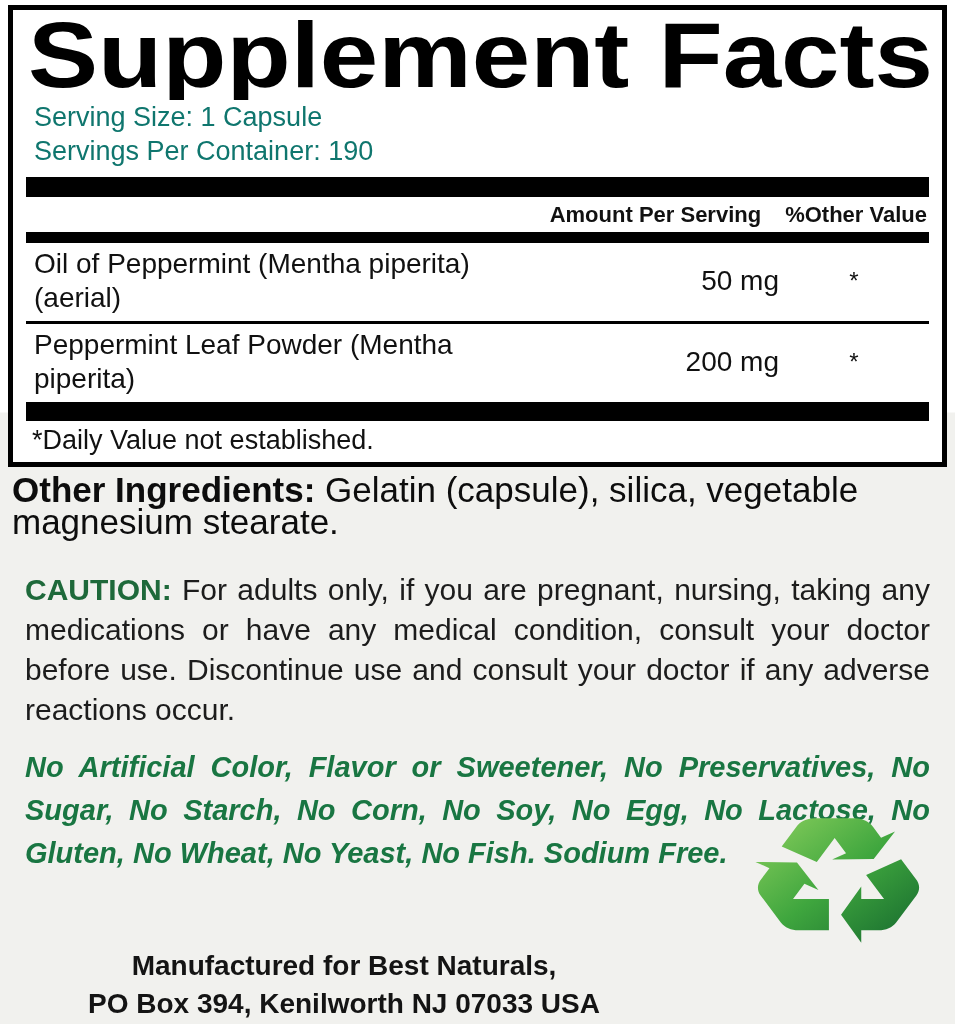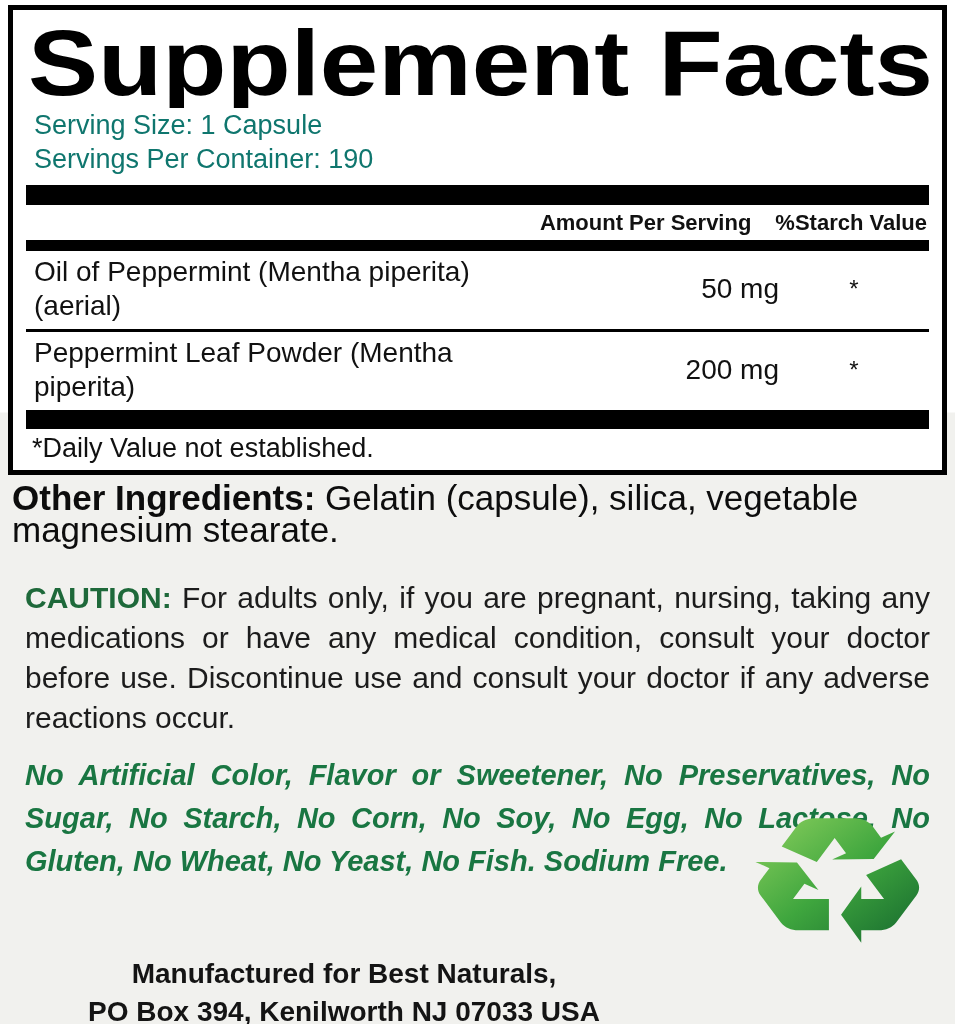--- a/index.html
+++ b/index.html
@@ -13,21 +13,21 @@
     overflow: hidden;
     background: linear-gradient(180deg, #ffffff 0px, #ffffff 412px, var(--bg_lower, #f1f1ee) 413px, var(--bg_lower, #f1f1ee) 100%);
     color: #111;
   }
 
   
   .facts-box {
     margin: 5px 8px 0 8px;
     border: 5px solid #000;
     background: #fff;
-    padding: 12px 13px 0 13px;
+    padding: 4px 13px 0 13px;
   }
   .title-svg { display: block; width: 913px; height: 86px; }
   .title-svg text {
     font-family: "Liberation Sans", "DejaVu Sans", sans-serif;
     font-weight: bold;
     fill: #000;
   }
   .serving-line {
     font-size: 27px;
     line-height: 34px;
@@ -131,21 +131,21 @@
     <svg class="title-svg" viewBox="0 0 913 86">
       <text x="2" y="73" font-size="92" textLength="905" lengthAdjust="spacingAndGlyphs">Supplement Facts</text>
     </svg>
     <div class="serving-line">Serving Size: 1 Capsule</div>
     <div class="serving-line">Servings Per Container: 190</div>
 
     <div class="bar bar-thick"></div>
 
     <div class="facts-header">
       <span>Amount Per Serving</span>
-      <span>%Starch Value</span>
+      <span>%Other Value</span>
     </div>
 
     <div class="bar bar-medium"></div>
 
     <div class="facts-row">
       <span class="cell-name">Oil of Peppermint (Mentha piperita) (aerial)</span>
       <span class="cell-amount">50 mg</span>
       <span class="cell-dv">*</span>
     </div>
     <div class="facts-row">

